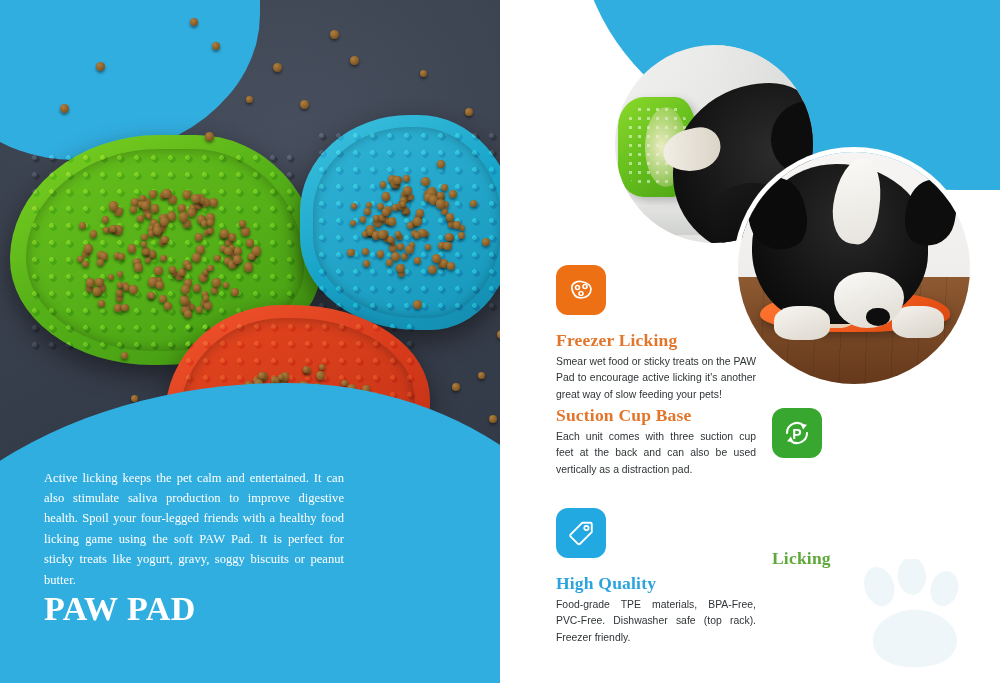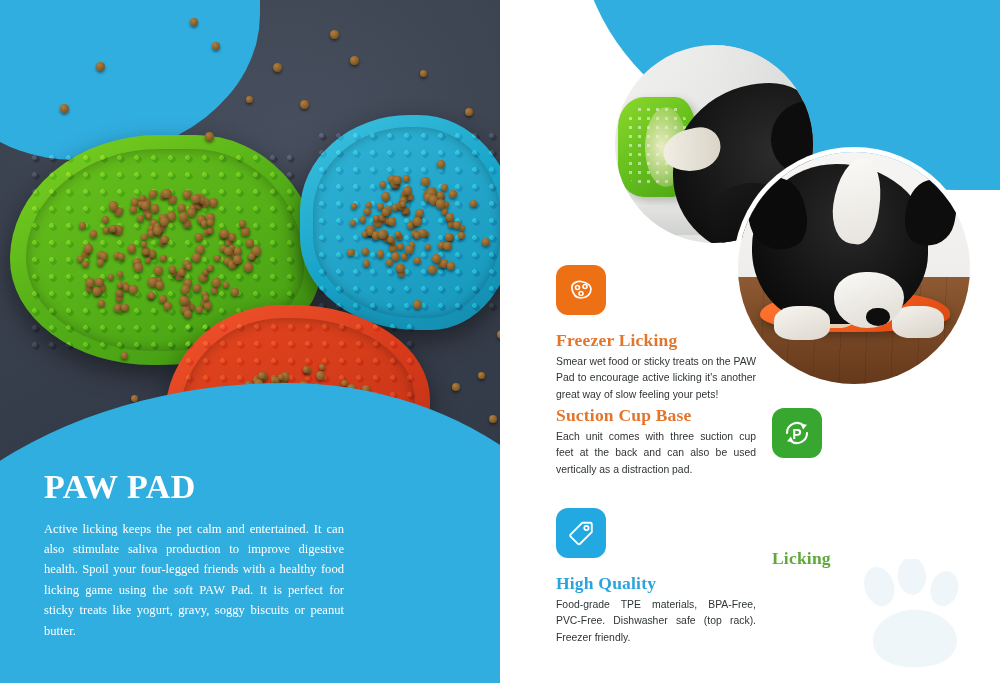--- a/index.html
+++ b/index.html
@@ -642,22 +642,22 @@
         <div class="kibble" style="left: 338px; top: 520px; width: 8.99136px; height: 8.99136px;"></div>
         <div class="kibble" style="left: 372px; top: 500px; width: 6.88432px; height: 6.88432px;"></div>
         <div class="kibble" style="left: 90px; top: 520px; width: 9.05807px; height: 9.05807px;"></div>
         <div class="kibble" style="left: 58px; top: 480px; width: 8.05266px; height: 8.05266px;"></div>
       </div>
 
     <div class="blob-bottom"></div>
     <div class="blob-bottom-fill"></div>
 
     <div id="left-text">
+      <div id="paw-pad-desc">Active licking keeps the pet calm and  entertained. It can also stimulate saliva production to improve digestive health. Spoil your four-legged friends with a healthy food licking game using the soft PAW Pad. It is perfect for sticky treats like yogurt, gravy, soggy biscuits or peanut butter.</div>
       <div id="paw-pad-title">PAW PAD</div>
-      <div id="paw-pad-desc">Active licking keeps the pet calm and  entertained. It can also stimulate saliva production to improve digestive health. Spoil your four-legged friends with a healthy food licking game using the soft PAW Pad. It is perfect for sticky treats like yogurt, gravy, soggy biscuits or peanut butter.</div>
     </div>
   </div>
 
   <div id="right-panel">
     <div class="wave-blue"></div>
 
     <div class="photo" id="photo-dog-wall">
       <div class="ph-wall-bg"></div>
       <div class="ph-wall-corner"></div>
       <div class="wall-ledge"></div>
@@ -697,21 +697,21 @@
     <div class="feature" id="feat-active-licking">
       <div class="f-icon icon-orange">
         <svg width="32" height="32" viewBox="0 0 32 32">
           <path d="M7 15 C6 10 11 6.5 16 7.5 C21 8.5 26 10 26 15 C26 20 22 24 16 24 C10 24 8 20 7 15 Z" fill="none" stroke="#fff" stroke-width="1.7"></path>
           <circle cx="12.5" cy="13.5" r="2" fill="none" stroke="#fff" stroke-width="1.6"></circle>
           <circle cx="20" cy="12.5" r="2" fill="none" stroke="#fff" stroke-width="1.6"></circle>
           <circle cx="16" cy="19.5" r="2" fill="none" stroke="#fff" stroke-width="1.6"></circle>
         </svg>
       </div>
       <div class="f-title t-orange">Freezer Licking</div>
-      <div class="f-body">Smear wet food or sticky treats on the PAW Pad to encourage active licking it's another great way of slow feeling your pets!</div>
+      <div class="f-body">Smear wet food or sticky treats on the PAW Pad to encourage active licking it's another great way of slow feeding your pets!</div>
     </div>
 
     <div class="feature" id="feat-high-quality">
       <div class="f-icon icon-blue">
         <svg width="30" height="30" viewBox="0 0 32 32">
           <path d="M17.5 5 H26 A1.5 1.5 0 0 1 27.5 6.5 V15 L15 27.5 A1.6 1.6 0 0 1 12.7 27.5 L5 19.8 A1.6 1.6 0 0 1 5 17.5 Z" fill="none" stroke="#fff" stroke-width="2" stroke-linejoin="round"></path>
           <circle cx="21.8" cy="10.6" r="2.3" fill="none" stroke="#fff" stroke-width="1.9"></circle>
         </svg>
       </div>
       <div class="f-title t-blue">High Quality</div>

